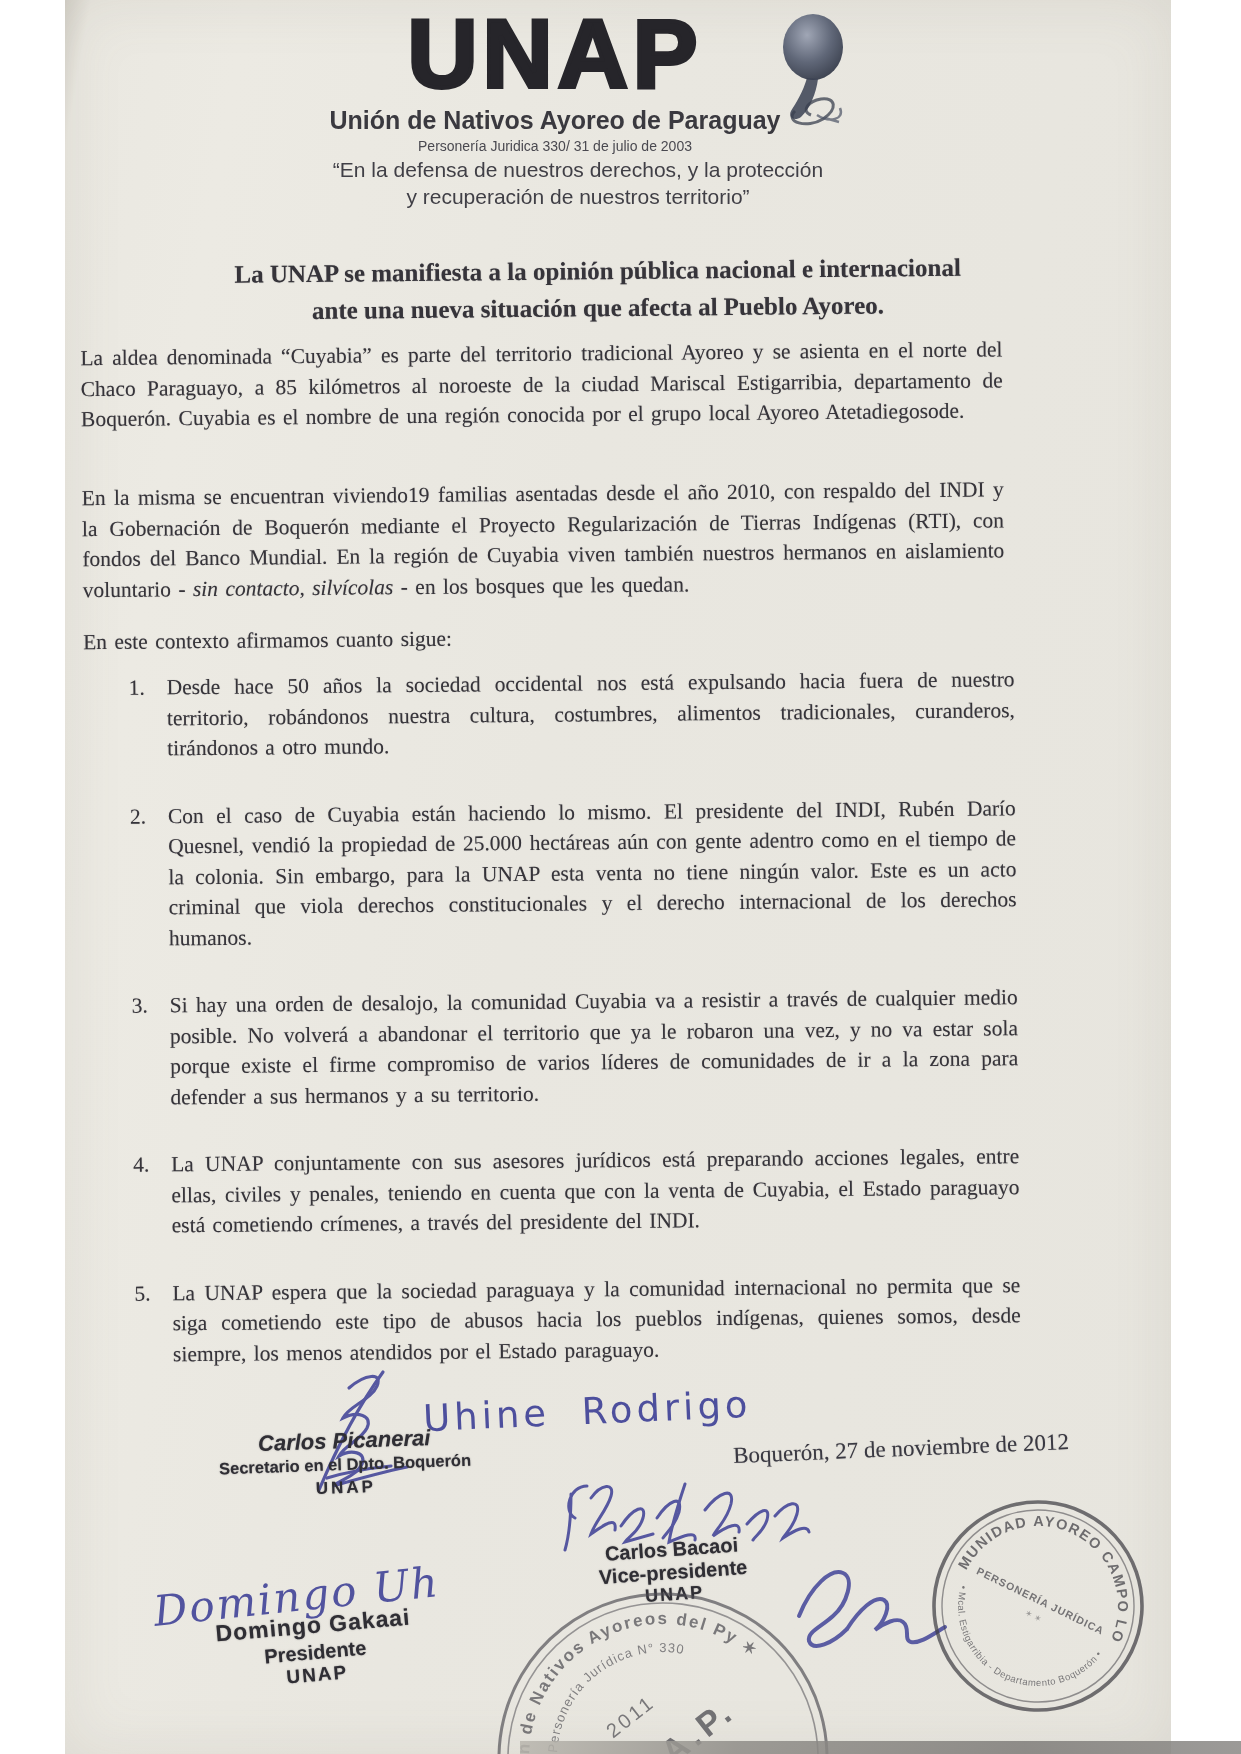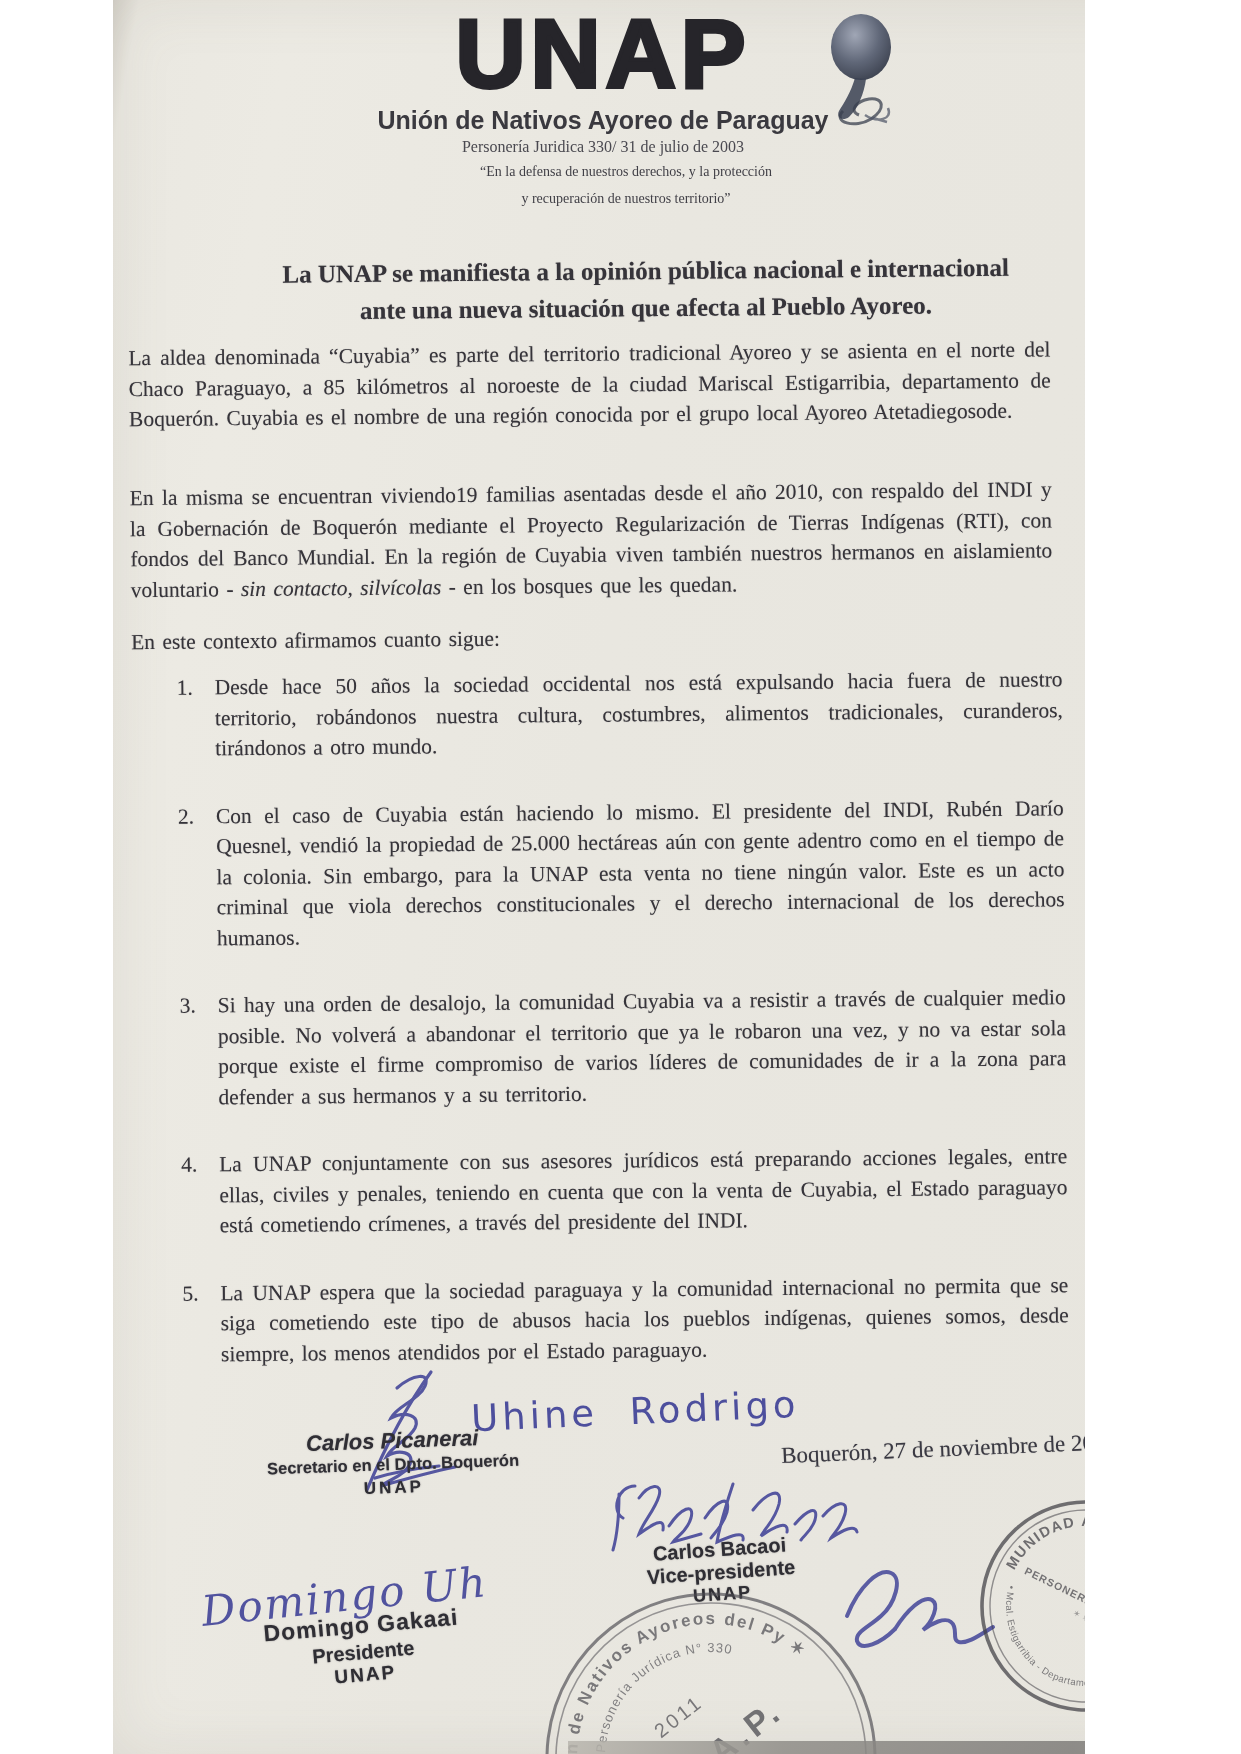--- a/index.html
+++ b/index.html
@@ -1,32 +1,32 @@
 <!DOCTYPE html>
 <html><head>
 <meta charset="utf-8">
 <style>
   html,body{margin:0;padding:0;background:#ffffff;}
-  .stage{position:relative;width:1037px;height:1754px;overflow:hidden;background:#ffffff;
-         font-family:"Liberation Serif",serif;margin-left:48px;}
+  .stage{position:relative;width:1241px;height:1754px;overflow:hidden;background:#ffffff;
+         font-family:"Liberation Serif",serif;}
   
   .paper{position:absolute;left:65px;top:0;width:1106px;height:1754px;
          background:
            linear-gradient(100deg,#d6d3cb 0px,#eae8e1 26px,#eceae3 180px,#e9e7e0 600px,#e7e5de 100%);
          box-shadow:inset 0 0 60px rgba(120,115,100,.12);}
   .edge-strip{position:absolute;left:520px;top:1741px;width:721px;height:13px;
          background:linear-gradient(90deg,#b9b6ae,#8f8d88 30%,#7f7d7a 70%,#8a8885);opacity:.85;}
 
   
   .header{position:absolute;left:0;top:4px;width:980px;text-align:center;color:#36353b;}
   .logo-text{font-family:"Liberation Sans",sans-serif;font-weight:700;font-size:97px;line-height:100px;
          letter-spacing:5px;color:#26252a;-webkit-text-stroke:4px #26252a;}
   .org-name{font-family:"Liberation Sans",sans-serif;font-weight:700;font-size:25px;margin-top:2px;color:#3a393f;}
-  .legal-line{font-family:Liberation Serif, serif;font-size:16px;margin-top:3px;color:#4a4950;}
-  .motto{font-family:Liberation Serif, serif;font-size:14px;margin-top:2px;line-height:27px;color:#403f46;padding-left:46px;}
+  .legal-line{font-family:Liberation Sans, sans-serif;font-size:14px;margin-top:3px;color:#4a4950;}
+  .motto{font-family:Liberation Sans, sans-serif;font-size:21px;margin-top:2px;line-height:27px;color:#403f46;padding-left:46px;}
   .maraca{position:absolute;left:700px;top:10px;width:100px;height:122px;}
 
   
   .doc-text{position:absolute;left:0;top:0;width:1106px;transform:rotate(-0.55deg);transform-origin:50% 0;
             color:#36343a;}
   .title{position:absolute;left:70px;top:252px;width:920px;text-align:center;font-weight:700;
          font-size:25px;line-height:37px;text-shadow:0 0 1px rgba(54,52,58,.45);}
   .para{position:absolute;left:12px;width:922px;text-align:justify;font-size:21.5px;line-height:30.5px;
         word-spacing:2px;text-shadow:0 0 1px rgba(54,52,58,.35);}
   .p1{top:338px;}

